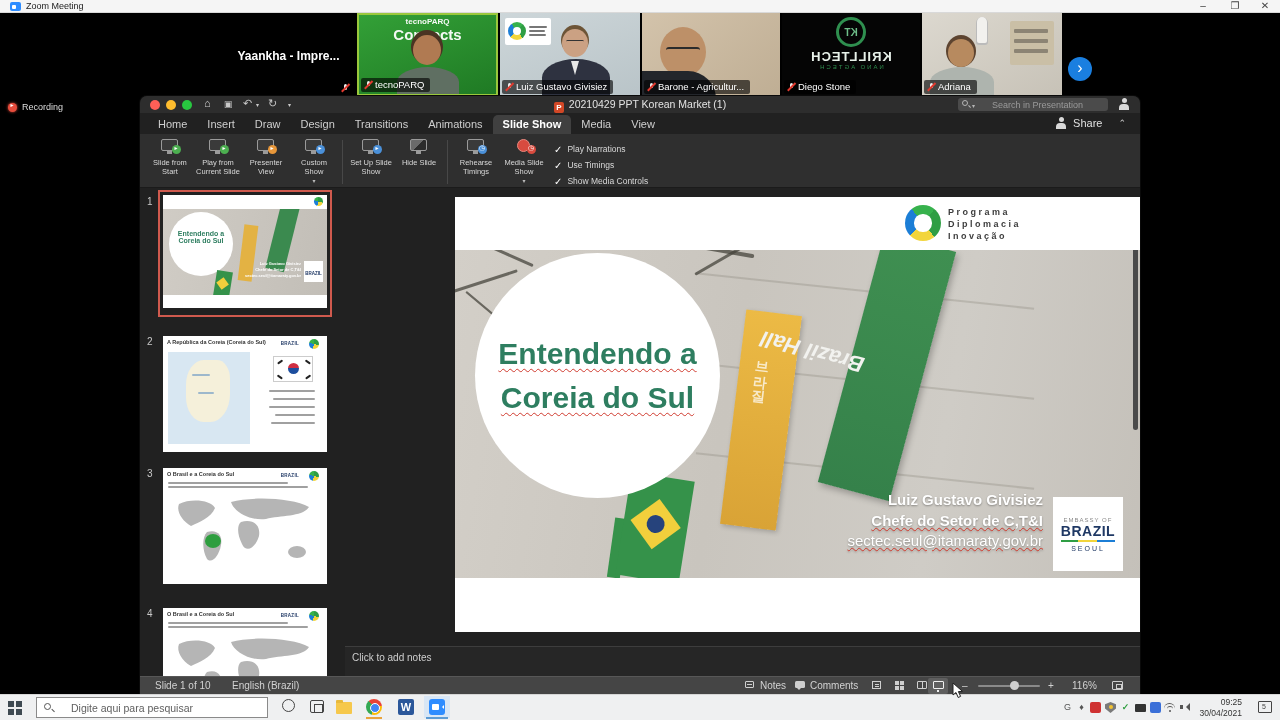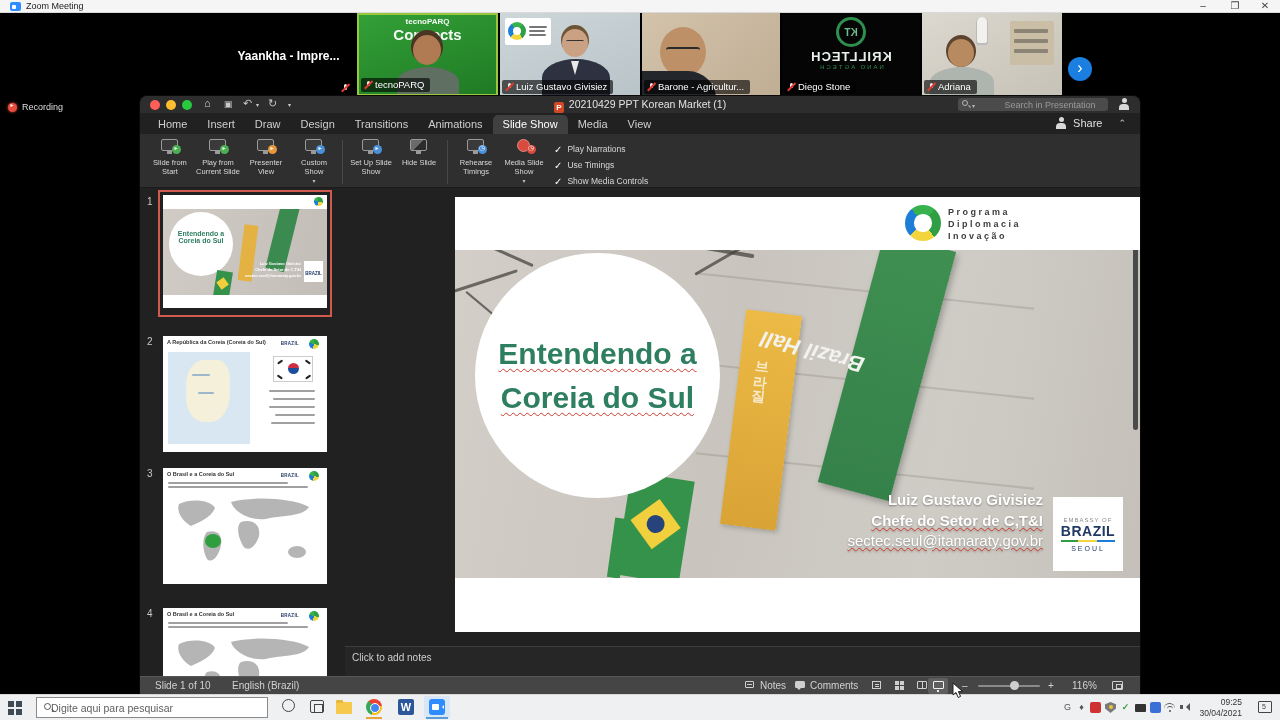--- a/index.html
+++ b/index.html
@@ -27,32 +27,32 @@
   #recording-pill { left:8px; top:102px; display:flex; align-items:center; gap:5px; color:#ddd; font-size:9px; }
   #recording-pill .dot { width:9px; height:9px; border-radius:50%; background:#e74c3c; box-shadow:0 0 3px #e74c3c; }
 
   
   #ppt-window { left:140px; top:96px; width:1000px; height:598px; background:#212121; border-radius:7px 7px 0 0; overflow:hidden; box-shadow:0 0 0 1px #0a0a0a; }
   #ppt-titlebar { position:absolute; left:0; top:0; width:100%; height:17px; background:#2d2d2d; }
   .tl { position:absolute; top:4px; width:10px; height:10px; border-radius:50%; }
   .tbar-ic { position:absolute; top:1px; color:#c9c9c9; font-size:11px; cursor:pointer; }
   #ppt-doc-title { position:absolute; left:0; right:0; top:2px; text-align:center; font-size:10.5px; color:#e3e3e3; }
   .ppt-doc-ic { display:inline-block; width:10px; height:11px; background:#d24726; border-radius:2px; color:#fff; font-size:8px; font-weight:bold; line-height:11px; text-align:center; vertical-align:-2px; margin-right:5px; }
-  #ppt-search { position:absolute; left:818px; top:2px; width:150px; height:13px; background:#4b4b4b; border:none; border-radius:3px; color:#a5a5a5; font-size:9px; padding-left:34px;text-align:center; }
+  #ppt-search { position:absolute; left:818px; top:2px; width:150px; height:13px; background:#4b4b4b; border:none; border-radius:3px; color:#a5a5a5; font-size:9px; padding-left:34px; }
   #ppt-search::placeholder { color:#9a9a9a; }
   .search-mag { position:absolute; left:822px; top:4px; width:6px; height:6px; border:1.2px solid #b5b5b5; border-radius:50%; }
   .search-mag::after { content:""; position:absolute; left:5px; top:5px; width:3px; height:1.2px; background:#b5b5b5; transform:rotate(45deg); }
   .search-caret { position:absolute; left:832px; top:6px; color:#b5b5b5; font-size:6px; }
   .person-ic { position:absolute; width:12px; height:12px; }
   .person-ic::before { content:""; position:absolute; left:3.5px; top:0; width:5px; height:5px; background:#d9d9d9; border-radius:50%; }
   .person-ic::after { content:""; position:absolute; left:1px; top:6px; width:10px; height:6px; background:#d9d9d9; border-radius:4px 4px 0 0; }
 
   #ppt-tabs { position:absolute; left:8px; top:17px; height:21px; display:flex; align-items:flex-end; }
   .ppt-tab { color:#cfcfcf; font-size:11px; padding:3px 10px 4px; cursor:pointer; }
-  .ppt-tab.active { background:#404040; color:#fff; font-weight:normal; border-radius:5px 5px 0 0; }
+  .ppt-tab.active { background:#404040; color:#fff; font-weight:bold; border-radius:5px 5px 0 0; }
   #share-cluster { position:absolute; right:14px; top:21px; display:flex; align-items:center; gap:6px; color:#e0e0e0; font-size:11px; }
   .chev-up { font-size:9px; color:#cfcfcf; margin-left:10px; cursor:pointer; }
 
   #ppt-ribbon { position:absolute; left:0; top:38px; width:100%; height:54px; background:#2f2f2f; border-bottom:1px solid #1b1b1b; display:flex; align-items:flex-start; padding:5px 4px 0 6px; }
   .rbtn { display:flex; flex-direction:column; align-items:center; width:46px; margin:0 1px; cursor:pointer; }
   .rbtn .lbl { font-size:7.5px; color:#d8d8d8; text-align:center; line-height:1.2; margin-top:3px; }
   .ricon { position:relative; width:20px; height:16px; }
   .ricon .scr { position:absolute; left:1px; top:0; width:17px; height:12px; border:1.4px solid #9a9a9a; border-radius:2px; background:#3a3a3a; }
   .ricon .stand { position:absolute; left:7px; top:12px; width:5px; height:3px; background:#9a9a9a; }
   .ricon .dot { position:absolute; right:-1px; bottom:1px; width:9px; height:9px; border-radius:50%; }
@@ -137,21 +137,21 @@
   
   #mouse-cursor { left:952px; top:682px; z-index:50; }
 
   
   #taskbar { left:0; top:694px; width:1280px; height:26px; background:#eff0f1; border-top:1px solid #d6d6d6; }
   #start-btn { position:absolute; left:8px; top:6px; width:14px; height:14px; background:
       linear-gradient(#3f4a52,#3f4a52) 0 0/6px 6px no-repeat,
       linear-gradient(#3f4a52,#3f4a52) 8px 0/6px 6px no-repeat,
       linear-gradient(#3f4a52,#3f4a52) 0 8px/6px 6px no-repeat,
       linear-gradient(#3f4a52,#3f4a52) 8px 8px/6px 6px no-repeat; cursor:pointer; }
-  #tb-search { position:absolute; left:36px; top:697px; width:232px; height:21px; background:#fff; border:1px solid #8a8a8a; font-size:10.5px; color:#555; padding-left:14px; }
+  #tb-search { position:absolute; left:36px; top:697px; width:232px; height:21px; background:#fff; border:1px solid #8a8a8a; font-size:10.5px; color:#555; padding-left:34px; }
   #tb-search::placeholder { color:#5f5f5f; }
   .tb-mag { position:absolute; left:44px; top:703px; width:7px; height:7px; border:1.3px solid #555; border-radius:50%; }
   .tb-mag::after { content:""; position:absolute; left:6px; top:6px; width:4px; height:1.3px; background:#555; transform:rotate(45deg); }
   .tb-ic { position:absolute; top:699px; width:16px; height:16px; cursor:pointer; }
   .cortana { border:1.5px solid #444; border-radius:50%; width:13px; height:13px; }
   .taskview { border:1.5px solid #444; border-radius:2px; }
   .taskview::after { content:""; position:absolute; left:3px; top:3px; width:7px; height:7px; border:1px solid #444; }
   .folder { background:#f6c84c; border-radius:1px; height:12px; top:702px; }
   .folder::before { content:""; position:absolute; left:0; top:-2px; width:7px; height:3px; background:#e8b93c; border-radius:1px 1px 0 0; }
   .chrome { border-radius:50%; background:conic-gradient(from -40deg, #ea4335 0 33%, #fbbc05 0 66%, #34a853 0); }

